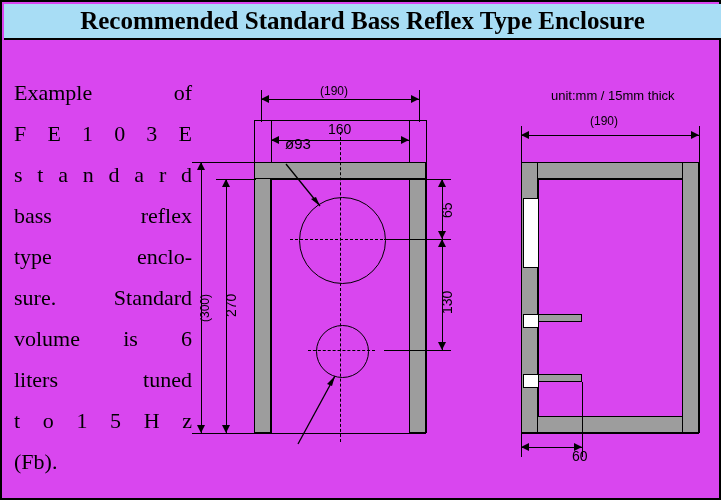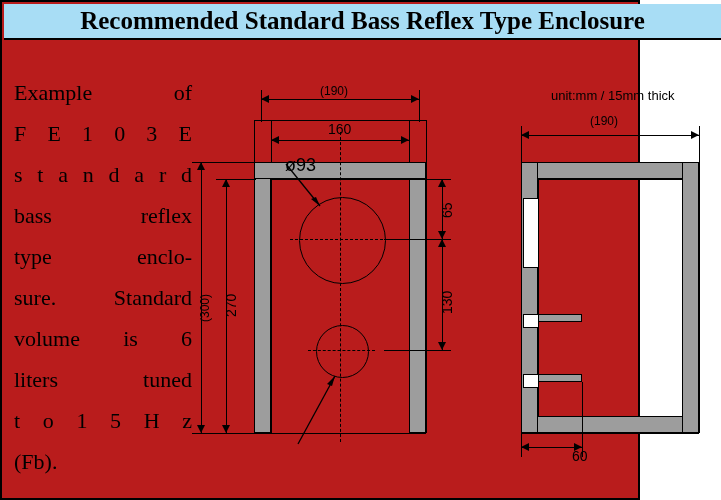--- a/index.html
+++ b/index.html
@@ -1,17 +1,17 @@
 <!DOCTYPE html>
 <html><head>
 <meta charset="utf-8">
 <style>
   html,body{margin:0;padding:0;background:#fff;}
   body{width:721px;height:500px;font-family:"Liberation Serif",serif;overflow:hidden;}
-  #root{position:relative;width:640px;height:500px;box-sizing:border-box;border:2px solid #000;background:#b91c1c;}
+  #root{position:relative;width:721px;height:500px;box-sizing:border-box;border:2px solid #000;background:#d946ef;}
 
   
   .titlebar{position:absolute;left:2px;top:2px;width:717px;height:36px;
     background:#a8ddf5;border-bottom:2px solid #000;box-sizing:border-box;}
   .titlebar .tt{position:absolute;left:0;top:0;width:100%;height:100%;
     display:flex;align-items:center;justify-content:center;
     font-family:"Liberation Serif",serif;font-weight:bold;font-size:25px;color:#000;
     letter-spacing:0px;}
 
   
@@ -120,21 +120,21 @@
     <div class="ln-h" style="left:382px;top:348px;width:67px;"></div>
     <div class="ln-v" style="left:440px;top:237px;height:111px;"></div>
     <div class="arrowU" style="left:436px;top:237px;"></div>
     <div class="arrowD" style="left:436px;top:340px;"></div>
     <div class="lab v" style="left:437px;top:312px;font-size:14px;">130</div>
 
     <svg class="leader" style="left:278px;top:152px;width:60px;height:60px;" viewBox="0 0 60 60">
       <line x1="6" y1="10" x2="40" y2="52" stroke="#000" stroke-width="1.3"></line>
       <polygon points="40,52 31,45 36,43" fill="#000"></polygon>
     </svg>
-    <div class="lab" style="left:283px;top:153px;font-size:18px;">ø93</div>
+    <div class="lab" style="left:283px;top:133px;font-size:15px;">ø93</div>
 
     <svg class="leader" style="left:288px;top:366px;width:60px;height:80px;" viewBox="0 0 60 80">
       <line x1="8" y1="76" x2="45" y2="8" stroke="#000" stroke-width="1.3"></line>
       <polygon points="45,8 37,16 42,18" fill="#000"></polygon>
     </svg>
     <div class="lab" style="left:282px;top:445px;font-size:13px;margin-top:48px;">ø50</div>
   </div>
 
   <div>
 

